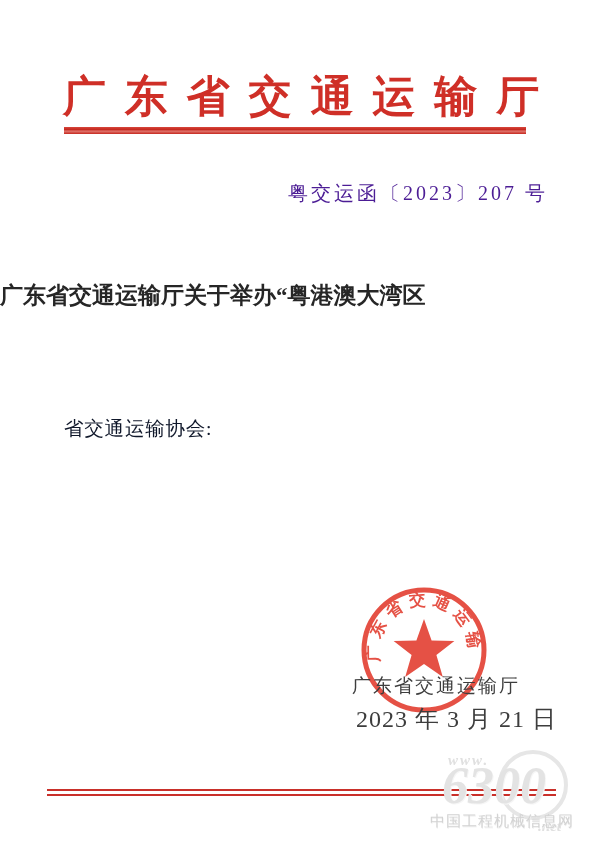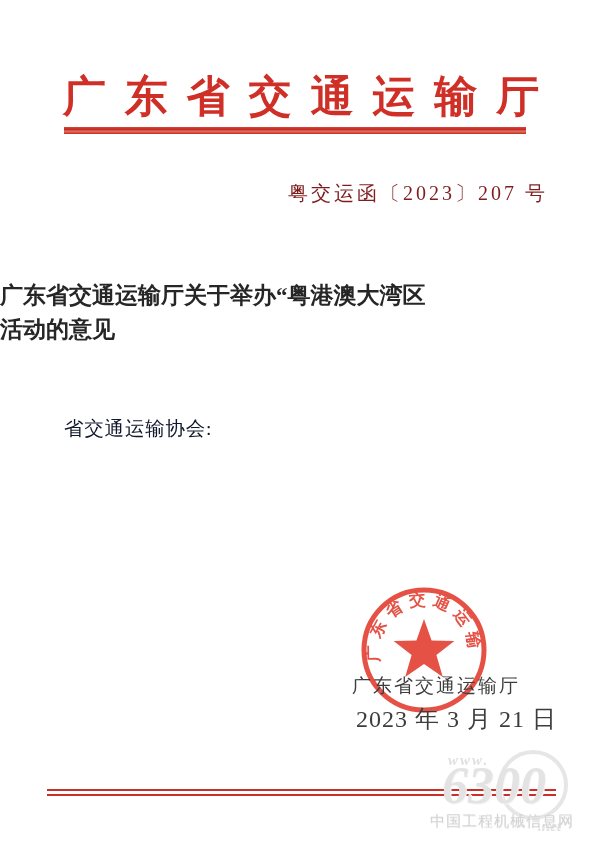--- a/index.html
+++ b/index.html
@@ -19,21 +19,21 @@
     color:#cf2f27;
     white-space:nowrap;
   }
   .head-rule{
     position:absolute;top:127px;left:64px;width:462px;height:7px;
     background:linear-gradient(180deg,#d8473d 0%,#c5281f 35%,#e0736b 60%,#c5281f 100%);
   }
   
   .doc-number{
     position:absolute;top:180px;right:54px;
-    font-size:20px;color:#7f1d1d;letter-spacing:3px;
+    font-size:20px;color:#4c1d95;letter-spacing:3px;
     white-space:nowrap;
   }
   
   .doc-title{
     position:absolute;top:279px;left:0;width:602px;
     text-align:left;color:#262626;
     font-size:23px;font-weight:bold;line-height:34px;
   }
   
   .letter-body{
@@ -99,21 +99,20 @@
 
 <div class="page">
 
   <div class="agency-head">广东省交通运输厅</div>
   <div class="head-rule"></div>
 
   <div class="doc-number">粤交运函〔2023〕207 号</div>
 
   <div class="doc-title">
     <div>广东省交通运输厅关于举办“粤港澳大湾区</div>
-    <div>活动的意见</div>
   </div>
 
   <div class="letter-body">
     <p class="salutation">省交通运输协会:</p>
   </div>
 
   <svg class="seal" viewBox="0 0 142 136" xmlns="http://www.w3.org/2000/svg">
     <circle cx="71" cy="64" r="60" fill="none" stroke="#e23a2c" stroke-width="5"></circle>
     <polygon points="71,33 78.6,54.5 101.4,55.1 83.4,69 89.8,90.9 71,78 52.2,90.9 58.6,69 40.6,55.1 63.4,54.5" fill="#e23a2c"></polygon>
     <path id="sealArc" d="M 28.7 79.4 A 45 45 0 1 1 113.3 79.4" fill="none"></path>

